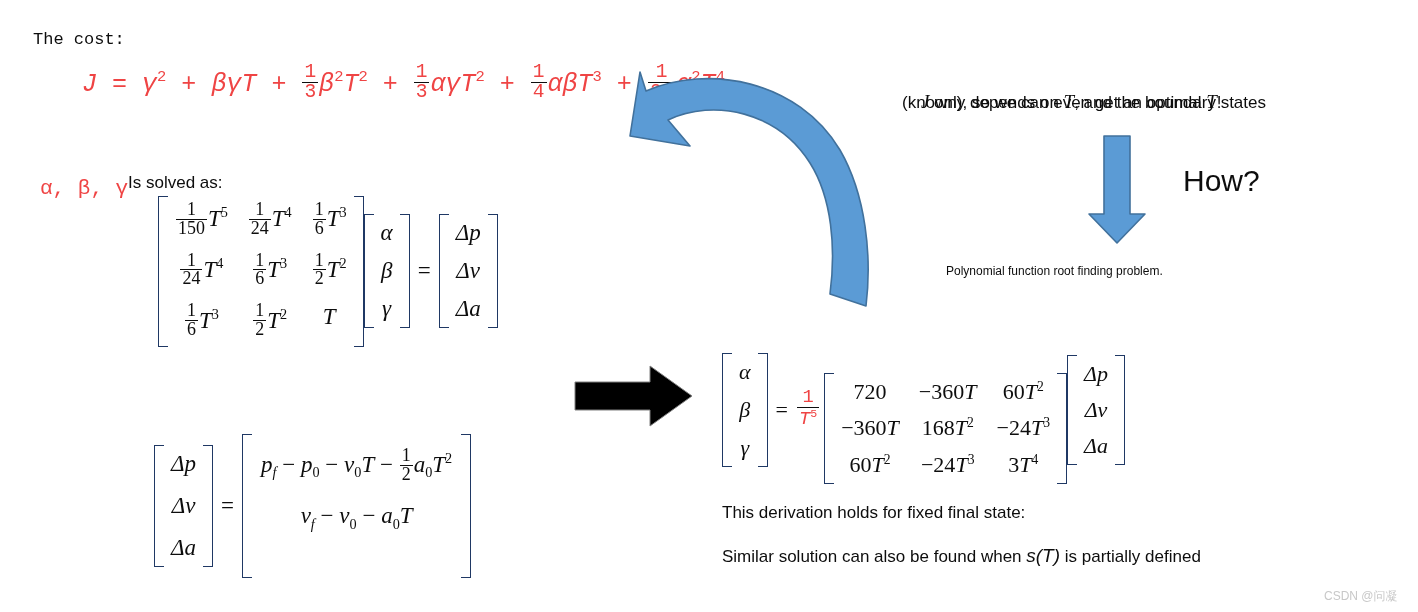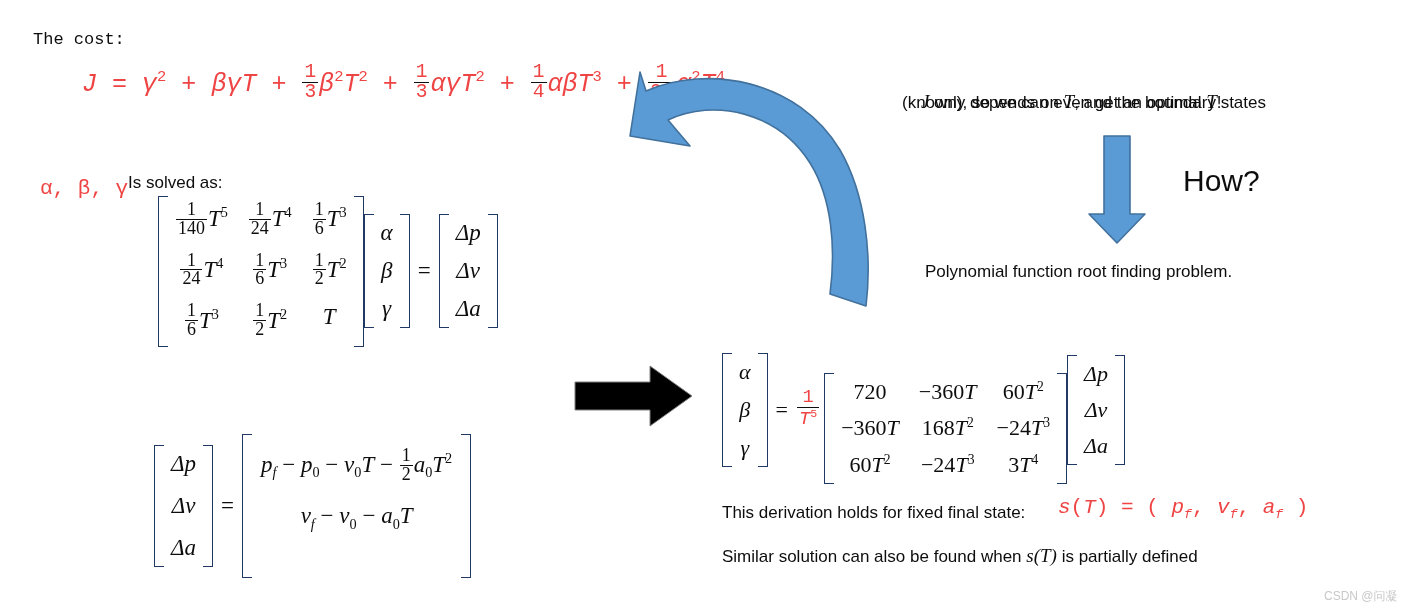--- a/index.html
+++ b/index.html
@@ -139,21 +139,21 @@
 
   <div class="math" style="left:40px; top:168px; font-size:21px;margin-top:9px;">α, β, γ</div>
 
   <div class="body-text" style="left:128px; top:170px; font-size:17px;">Is solved as:</div>
 
   <div class="mrow" style="left:158px; top:196px; font-size:23px;">
 
     <div class="bracket">
       <div class="mgrid" style="grid-template-columns:repeat(3,auto); row-gap:10px;">
         <div class="mcell">
-          <span class="frac"><span class="num">1</span><span class="den">140</span></span><span class="mi">T</span><span class="supn">5</span>
+          <span class="frac"><span class="num">1</span><span class="den">150</span></span><span class="mi">T</span><span class="supn">5</span>
         </div>
         <div class="mcell">
           <span class="frac"><span class="num">1</span><span class="den">24</span></span><span class="mi">T</span><span class="supn">4</span>
         </div>
         <div class="mcell">
           <span class="frac"><span class="num">1</span><span class="den">6</span></span><span class="mi">T</span><span class="supn">3</span>
         </div>
 
         <div class="mcell">
           <span class="frac"><span class="num">1</span><span class="den">24</span></span><span class="mi">T</span><span class="supn">4</span>
@@ -248,21 +248,21 @@
   </svg>
 
   <div class="body-text" style="left:902px; top:64px; font-size:17px;">
     <span class="mi" style="font-family:'Liberation Serif',serif; font-size:19px;">J</span><span id="note1-rest"> only depends on <span class="mi" style="font-family: &quot;Liberation Serif&quot;, serif; font-size: 19px;">T</span>, and the boundary states</span>
   </div>
 
   <div class="body-text" style="left:902px; top:89px; font-size:17px;">(known), so we can even get an optimal <span class="mi" style="font-family: &quot;Liberation Serif&quot;, serif; font-size: 19px;">T</span>!</div>
 
   <div class="body-text" style="left:1183px; top:164px; font-size:30px; line-height:34px;">How?</div>
 
-  <div class="body-text" style="left:925px; top:259px; font-size:17px;">Polynomial function root finding problem.</div>
+  <div class="body-text" style="left:946px; top:259px; font-size:12px;">Polynomial function root finding problem.</div>
 
   <div class="mrow" style="left:722px; top:336px; font-size:22px;">
 
     <div class="bracket">
       <div class="mgrid" style="grid-template-columns:auto; row-gap:8px;">
         <div class="mcell mi">α</div>
         <div class="mcell mi">β</div>
         <div class="mcell mi">γ</div>
       </div>
     </div>
@@ -296,24 +296,18 @@
       <div class="mgrid" style="grid-template-columns:auto; row-gap:6px;">
         <div class="mcell mi">Δp</div>
         <div class="mcell mi">Δv</div>
         <div class="mcell mi">Δa</div>
       </div>
     </div>
   </div>
 
   <div class="body-text" style="left:722px; top:500px; font-size:17px;">This derivation holds for fixed final state:</div>
 
-  <div class="math" style="left:1058px; top:496px; font-size:21px;">
-    <span class="mi">s</span>(<span class="mi">T</span>) = (
-    <span class="mi">p</span><span class="subi">f</span>,
-    <span class="mi">v</span><span class="subi">f</span>,
-    <span class="mi">a</span><span class="subi">f</span> )
-  </div>
-
-  <div class="body-text" style="left:722px; top:543px; font-size:17px;"><span>Similar solution can also be found when </span><span class="mi" style="font-family:Liberation Serif, serif; font-size:19px;margin-top:12px;">s(T)</span><span> is partially defined</span></div>
+
+  <div class="body-text" style="left:722px; top:543px; font-size:17px;"><span>Similar solution can also be found when </span><span class="mi" style="font-family:Liberation Sans, sans-serif; font-size:19px;margin-top:12px;">s(T)</span><span> is partially defined</span></div>
 
   <div class="watermark" style="left:1324px; top:588px;">CSDN @问凝</div>
 
 </div>
 
 </body></html>

